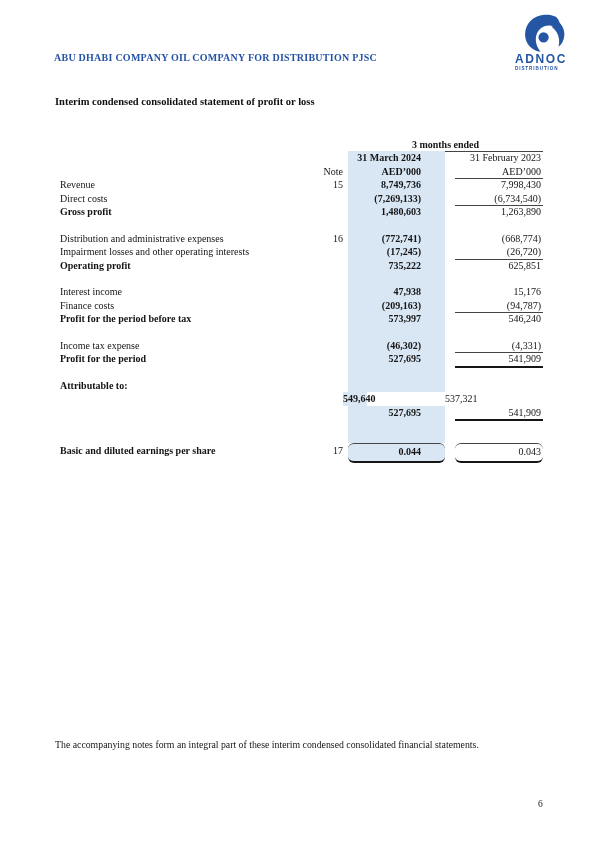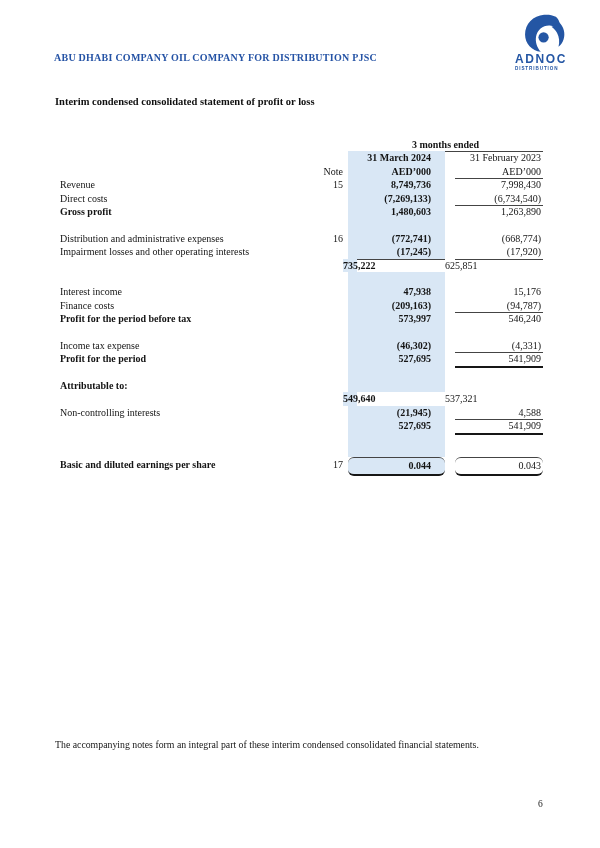--- a/index.html
+++ b/index.html
@@ -33,21 +33,21 @@
     display:grid;
     grid-template-columns:252px 36px 5px 97px 10px 88px;
     height:13.4px; line-height:13.4px;
   }
   .trow.small { height:12px; line-height:12px; }
   .trow.eps   { height:16.4px; line-height:16.4px; }
   .c { box-sizing:border-box; height:100%; white-space:nowrap; overflow:visible; }
   .lab  { padding-left:5px; }
   .bold { font-weight:bold; }
   .note { text-align:right; }
-  .v24  { text-align:right; padding-right:14px; font-weight:bold; }
+  .v24  { text-align:right; padding-right:24px; font-weight:bold; }
   .v23  { text-align:right; padding-right:2px; }
   .blue { background:#d9e7f5; }
   .months { text-align:center; font-weight:bold; border-bottom:1px solid #444; }
   .rb  { border-bottom:1px solid #444; }
   .rbt { border-bottom:2px solid #161616; }
   .rt  { border-top:1px solid #444;border-radius:6px; }
   
   .footnote {
     position:absolute; left:55px; top:739px;
     font-size:9.8px; color:#161616;
@@ -139,23 +139,24 @@
         <div class="c v24 blue">(772,741)</div>
         <div class="c"></div>
         <div class="c v23">(668,774)</div>
       </div>
       <div class="trow">
         <div class="c lab">Impairment losses and other operating interests</div>
         <div class="c note"></div>
         <div class="c"></div>
         <div class="c v24 blue rb">(17,245)</div>
         <div class="c"></div>
-        <div class="c v23 rb">(17,920)</div>
-      </div>
-      <div class="trow">
+        <div class="c v23 rb">(26,720)</div>
+      </div>
+      <div class="trow">
+        <div class="c lab bold">Operating profit</div>
         <div class="c note"></div>
         <div class="c"></div>
         <div class="c v24 blue">735,222</div>
         <div class="c"></div>
         <div class="c v23">625,851</div>
       </div>
       <div class="trow">
         <div class="c lab"></div>
         <div class="c note"></div>
         <div class="c"></div>
@@ -226,28 +227,20 @@
         <div class="c v24 blue"></div>
         <div class="c"></div>
         <div class="c v23"></div>
       </div>
       <div class="trow">
         <div class="c note"></div>
         <div class="c"></div>
         <div class="c v24 blue">549,640</div>
         <div class="c"></div>
         <div class="c v23">537,321</div>
-      </div>
-      <div class="trow">
-        <div class="c lab">Non-controlling interests</div>
-        <div class="c note"></div>
-        <div class="c"></div>
-        <div class="c v24 blue rb">(21,945)</div>
-        <div class="c"></div>
-        <div class="c v23 rb">4,588</div>
       </div>
       <div class="trow">
         <div class="c lab"></div>
         <div class="c note"></div>
         <div class="c"></div>
         <div class="c v24 blue rbt">527,695</div>
         <div class="c"></div>
         <div class="c v23 rbt">541,909</div>
       </div>
       <div class="trow small">

